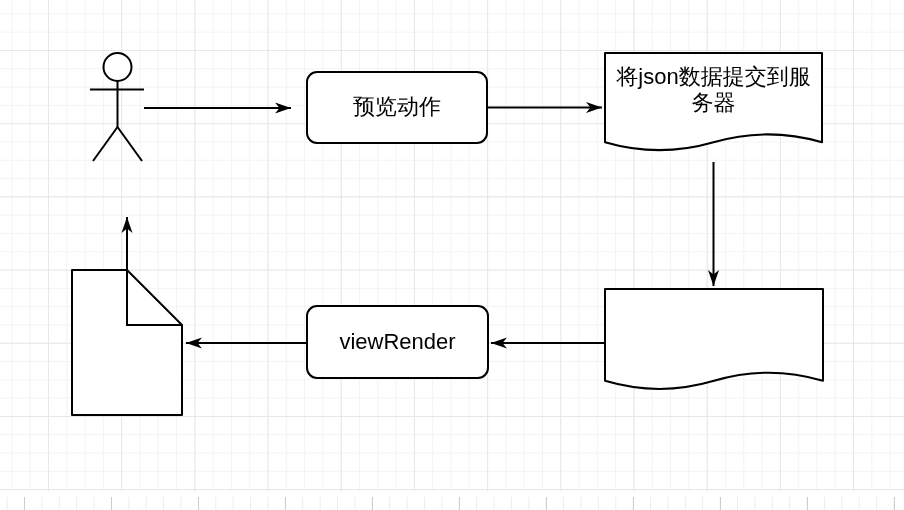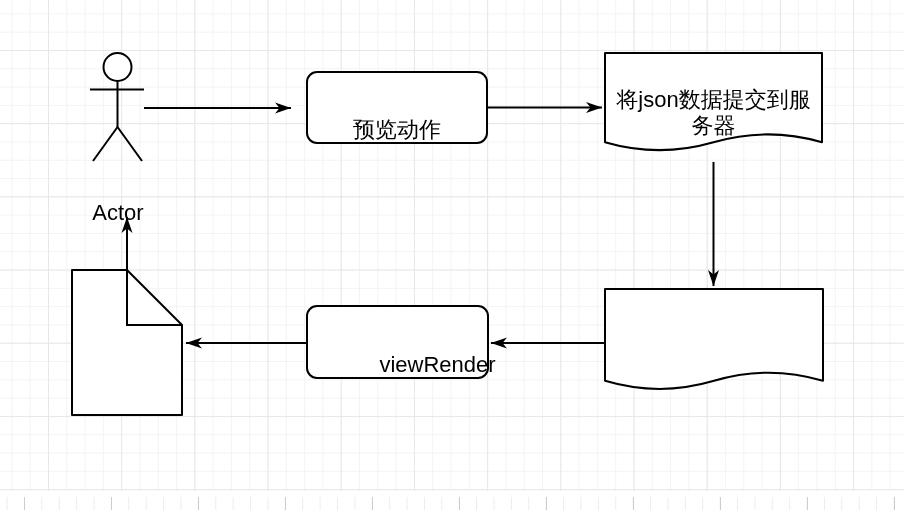--- a/index.html
+++ b/index.html
@@ -27,27 +27,27 @@
     position:absolute;left:0;top:497px;width:904px;height:13px;
     background-image:
       linear-gradient(to right, #cdcdcd 1px, transparent 1px),
       linear-gradient(to right, #ececec 1px, transparent 1px);
     background-size:87px 13px,17.4px 13px;
     background-position:24px 0,6.6px 0;
   }
   .diagram-svg{position:absolute;left:0;top:0;width:904px;height:510px;}
   .node-label{
     position:absolute;display:flex;align-items:center;justify-content:center;
-    text-align:center;font-size:22px;line-height:1.2;pointer-events:auto;margin-top:23px;
+    text-align:center;font-size:22px;line-height:1.2;pointer-events:auto;
   }
   .pre{white-space:pre-line;}
   .lbl-preview{left:307px;top:72px;width:180px;height:71px;}
   .lbl-doc1{left:605px;top:53px;width:217px;height:74px;}
   .lbl-doc2{left:605px;top:289px;width:218px;height:76px;}
-  .lbl-viewrender{left:307px;top:306px;width:181px;height:72px;padding-left:40px;}
+  .lbl-viewrender{left:307px;top:306px;width:181px;height:72px;}
   .lbl-h5{left:72px;top:270px;width:110px;height:145px;}
   .lbl-actor{left:58px;top:179px;width:120px;height:22px;}
 </style>
 </head>
 <body>
 
 <div class="canvas">
 
   <div class="grid-main"></div>
   <div class="grid-strip"></div>
@@ -81,21 +81,20 @@
     </g>
 
     <line x1="144" y1="108" x2="291" y2="108" stroke="#000" stroke-width="2" marker-end="url(#arrow)"></line>
     <line x1="487" y1="107.5" x2="602" y2="107.5" stroke="#000" stroke-width="2" marker-end="url(#arrow)"></line>
     <line x1="713.5" y1="162" x2="713.5" y2="286" stroke="#000" stroke-width="2" marker-end="url(#arrow)"></line>
     <line x1="605" y1="343" x2="491" y2="343" stroke="#000" stroke-width="2" marker-end="url(#arrow)"></line>
     <line x1="307" y1="343" x2="186" y2="343" stroke="#000" stroke-width="2" marker-end="url(#arrow)"></line>
     <line x1="127" y1="270" x2="127" y2="217" stroke="#000" stroke-width="2" marker-end="url(#arrow)"></line>
   </svg>
 
-  <div class="node-label lbl-actor">Actor</div>
 
   <div class="node-label lbl-preview">预览动作</div>
 
   <div class="node-label lbl-doc1 pre">将json数据提交到服
 务器</div>
 
 
   <div class="node-label lbl-viewrender">viewRender</div>
 
 

